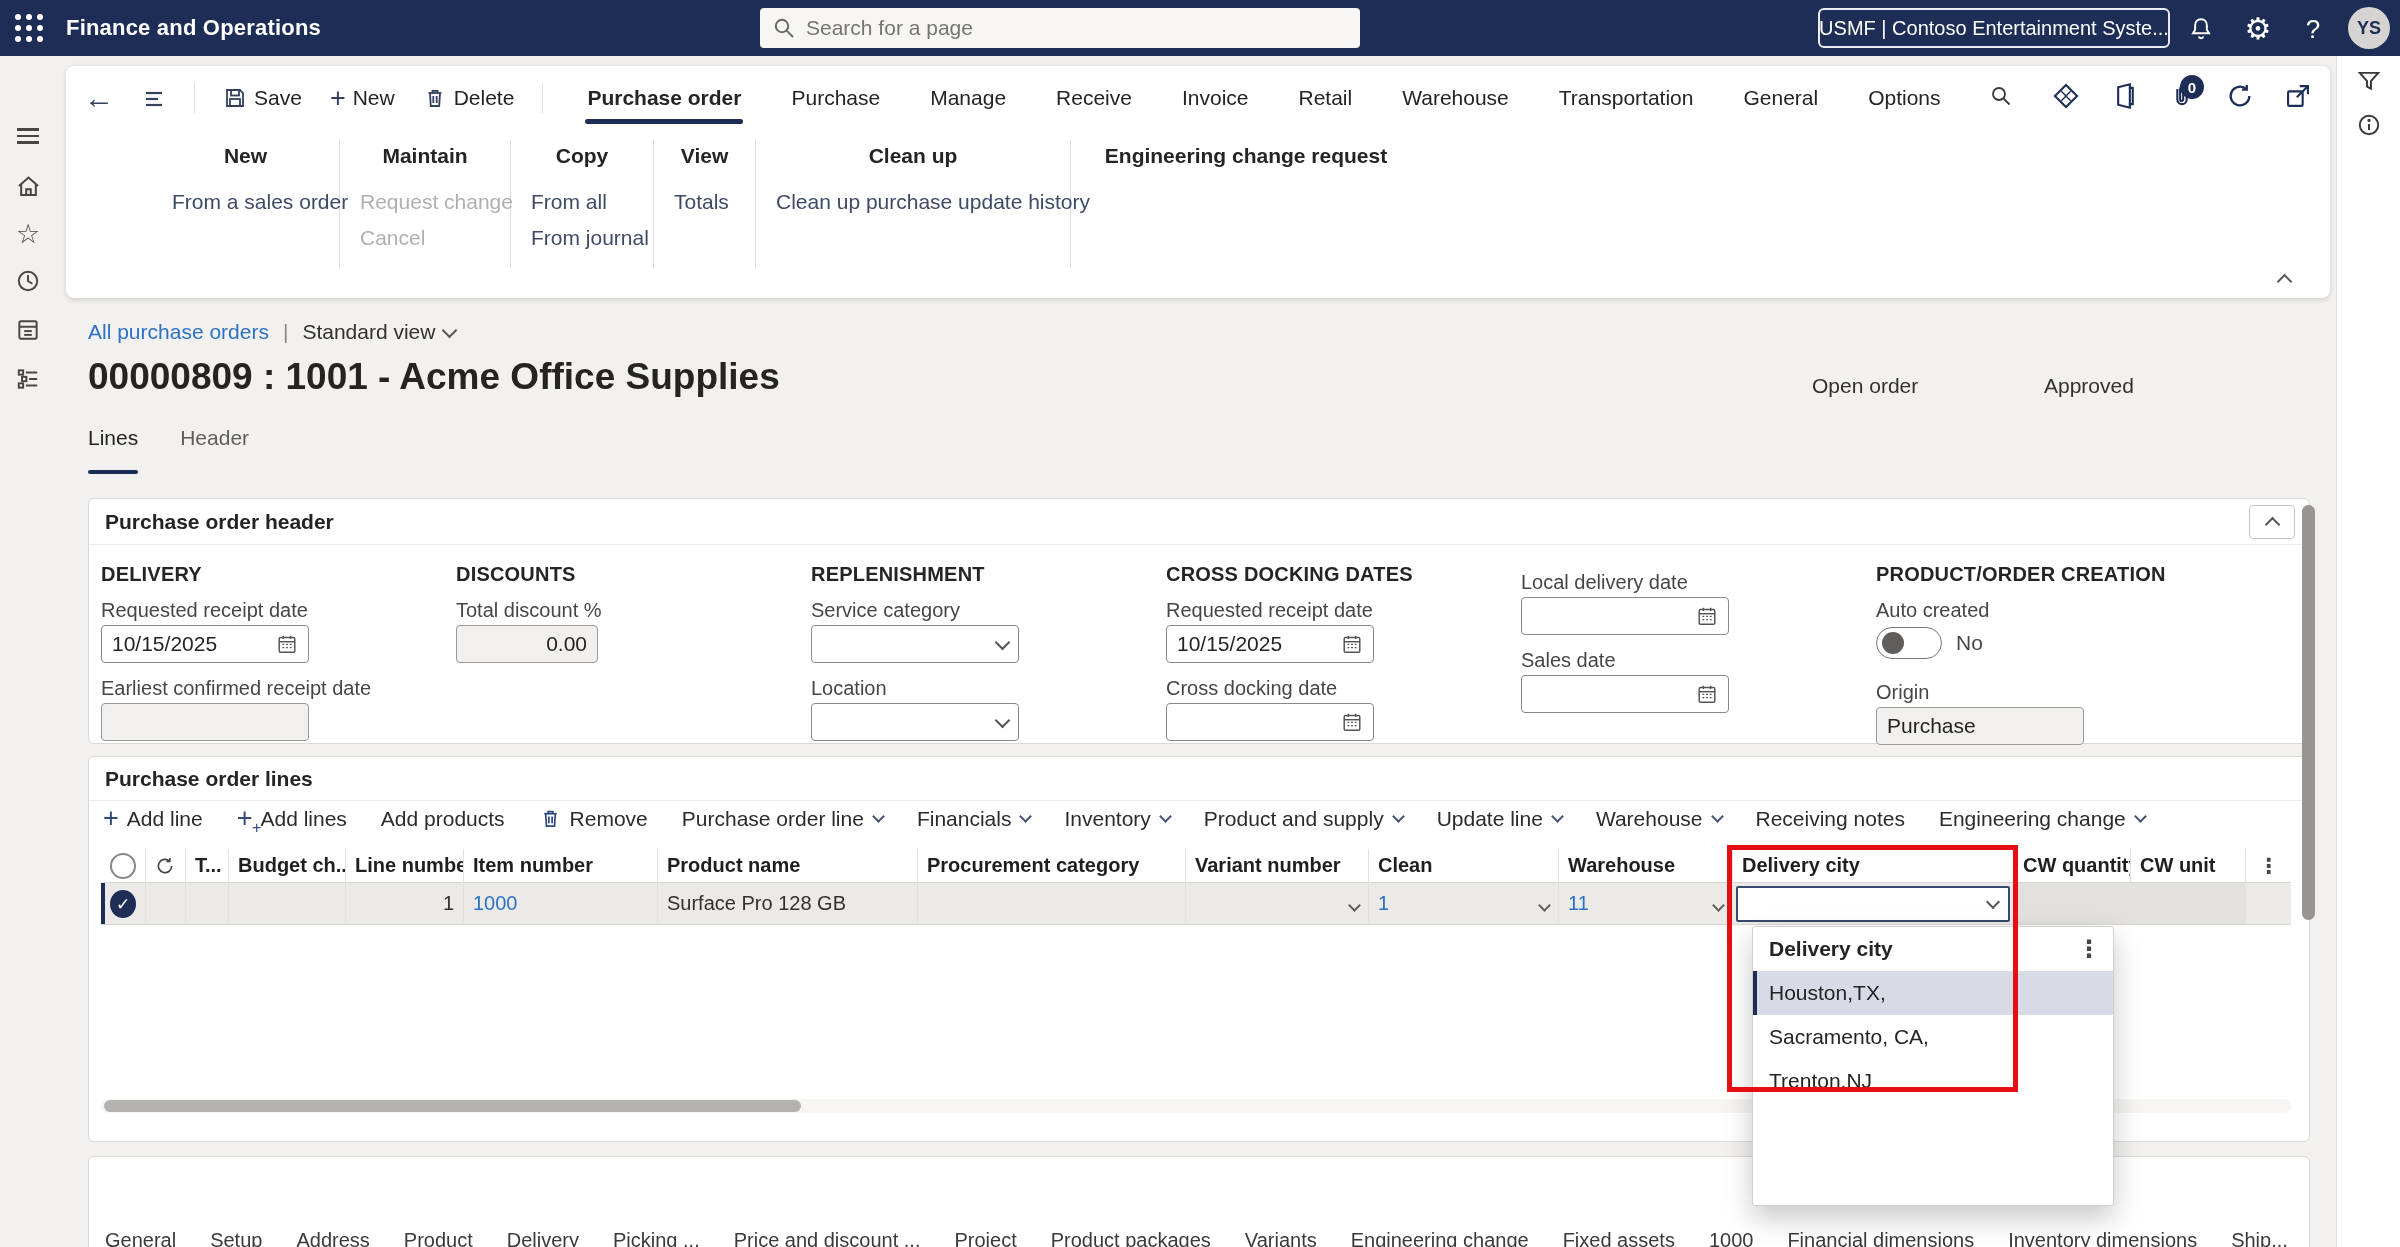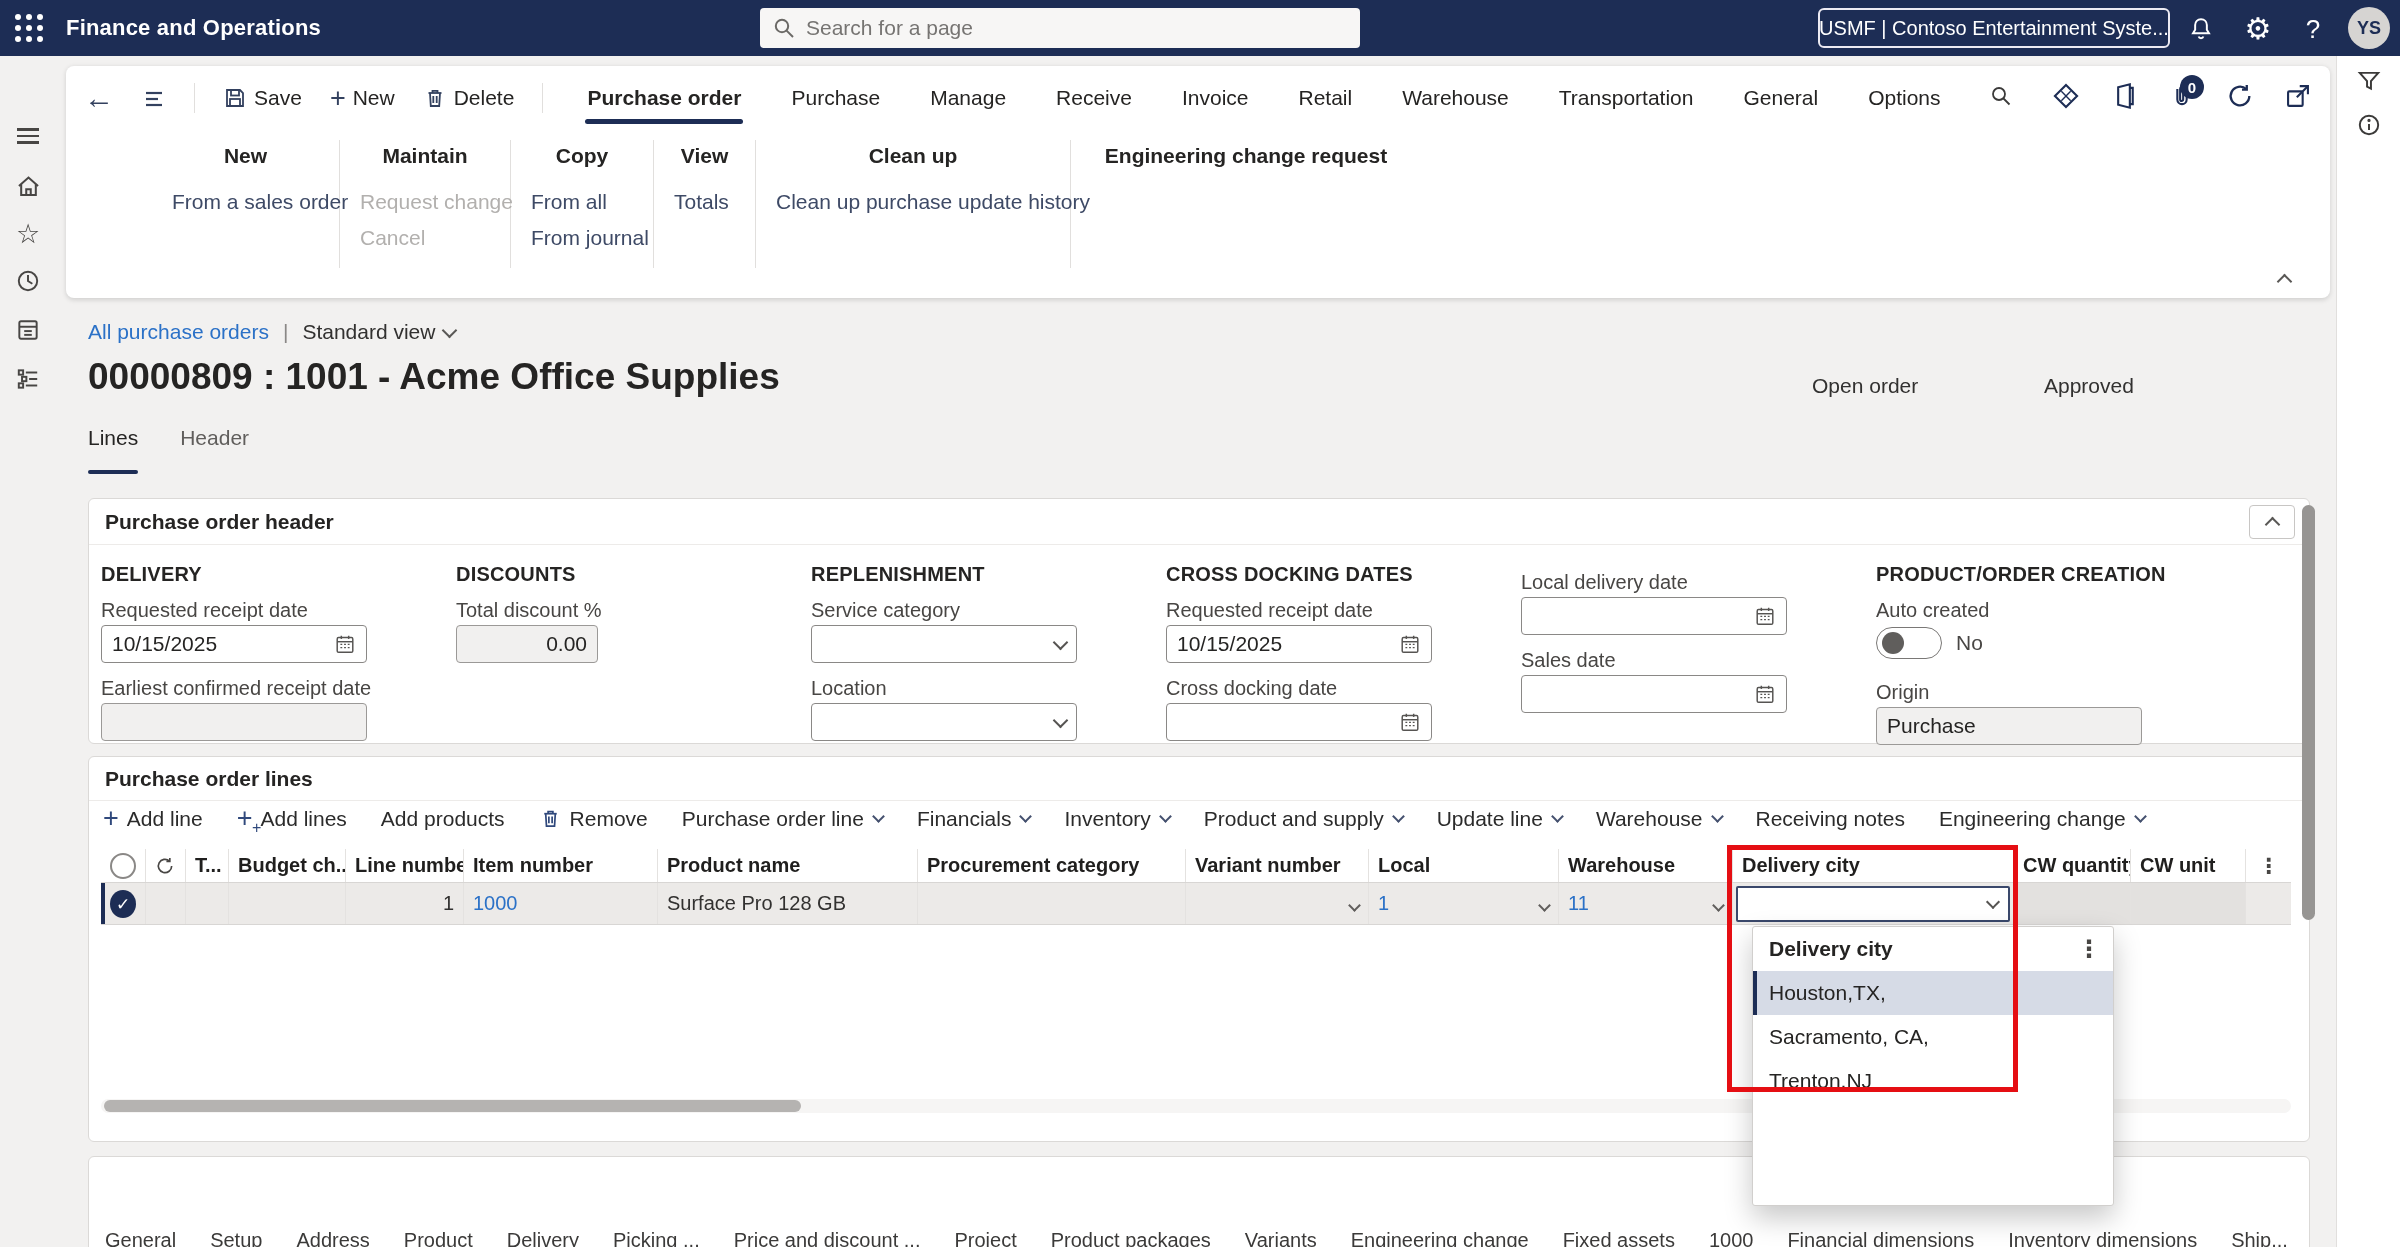--- a/index.html
+++ b/index.html
@@ -82,21 +82,21 @@
   .card { position:absolute; background:#fff; border:1px solid #dbd9d7; border-radius:6px; }
   .card-titlerow { position:relative; height:46px; display:flex; align-items:center; padding:0 16px;
                    border-bottom:1px solid #edebe9; font-size:21px; font-weight:700; color:#252423; }
   .collapse-btn { position:absolute; right:14px; top:6px; width:46px; height:34px; border:1px solid #c8c6c4; border-radius:4px;
                   background:#fff; display:flex; align-items:center; justify-content:center; cursor:pointer; }
 
   .header-card { left:88px; top:498px; width:2222px; height:246px; }
   .hc-col { position:absolute; top:64px; width:345px; }
   .cap { position:absolute; top:0; font-size:20px; font-weight:700; color:#252423; letter-spacing:.2px; white-space:nowrap; }
   .flabel { position:absolute; font-size:20px; color:#484644; white-space:nowrap; }
-  .ibox { position:absolute; height:38px; width:266px; border:1px solid #8a8886; border-radius:4px; background:#fff;
+  .ibox { position:absolute; height:38px; width:208px; border:1px solid #8a8886; border-radius:4px; background:#fff;
           display:flex; align-items:center; padding:0 10px; font-size:21px; color:#252423; }
   .ibox.disabled { background:#f1f0ef; border-color:#9b9997; }
   .ibox .flex { flex:1; }
   .ibox .cal { color:#565452; cursor:pointer; display:flex; }
   .ibox .chev { border-color:#565452; }
   .toggle { position:absolute; display:flex; align-items:center; gap:14px; cursor:pointer; }
   .toggle-pill { width:66px; height:32px; border:1px solid #7a7876; border-radius:16px; position:relative; background:#fff; }
   .toggle-knob { position:absolute; left:5px; top:4px; width:22px; height:22px; border-radius:50%; background:#605e5c; }
   .toggle-txt { font-size:21px; color:#484644; }
 
@@ -610,21 +610,21 @@
               <polyline points="17.8,2.5 17.8,6.6 13.7,6.6"></polyline>
             </svg>
         </div>
         <div class="g-cell" style="width:43px;">T...</div>
         <div class="g-cell" style="width:117px;">Budget ch...</div>
         <div class="g-cell" style="width:118px;">Line number</div>
         <div class="g-cell" style="width:194px;">Item number</div>
         <div class="g-cell" style="width:260px;">Product name</div>
         <div class="g-cell" style="width:268px;">Procurement category</div>
         <div class="g-cell" style="width:183px;">Variant number</div>
-        <div class="g-cell" style="width:190px;">Local</div>
+        <div class="g-cell" style="width:190px;">Clean</div>
         <div class="g-cell" style="width:174px;">Warehouse</div>
         <div class="g-cell" style="width:281px;">Delivery city</div>
         <div class="g-cell" style="width:117px;">CW quantity</div>
         <div class="g-cell" style="width:115px;">CW unit</div>
         <div class="g-cell last" style="width:45px;justify-content:center;">
             <span style="font-family:'DejaVu Sans',sans-serif;font-size:21px;color:#484644;">⋮</span>
           </div>
       </div>
       <div class="g-row">
         <span class="sel-bar"></span>

